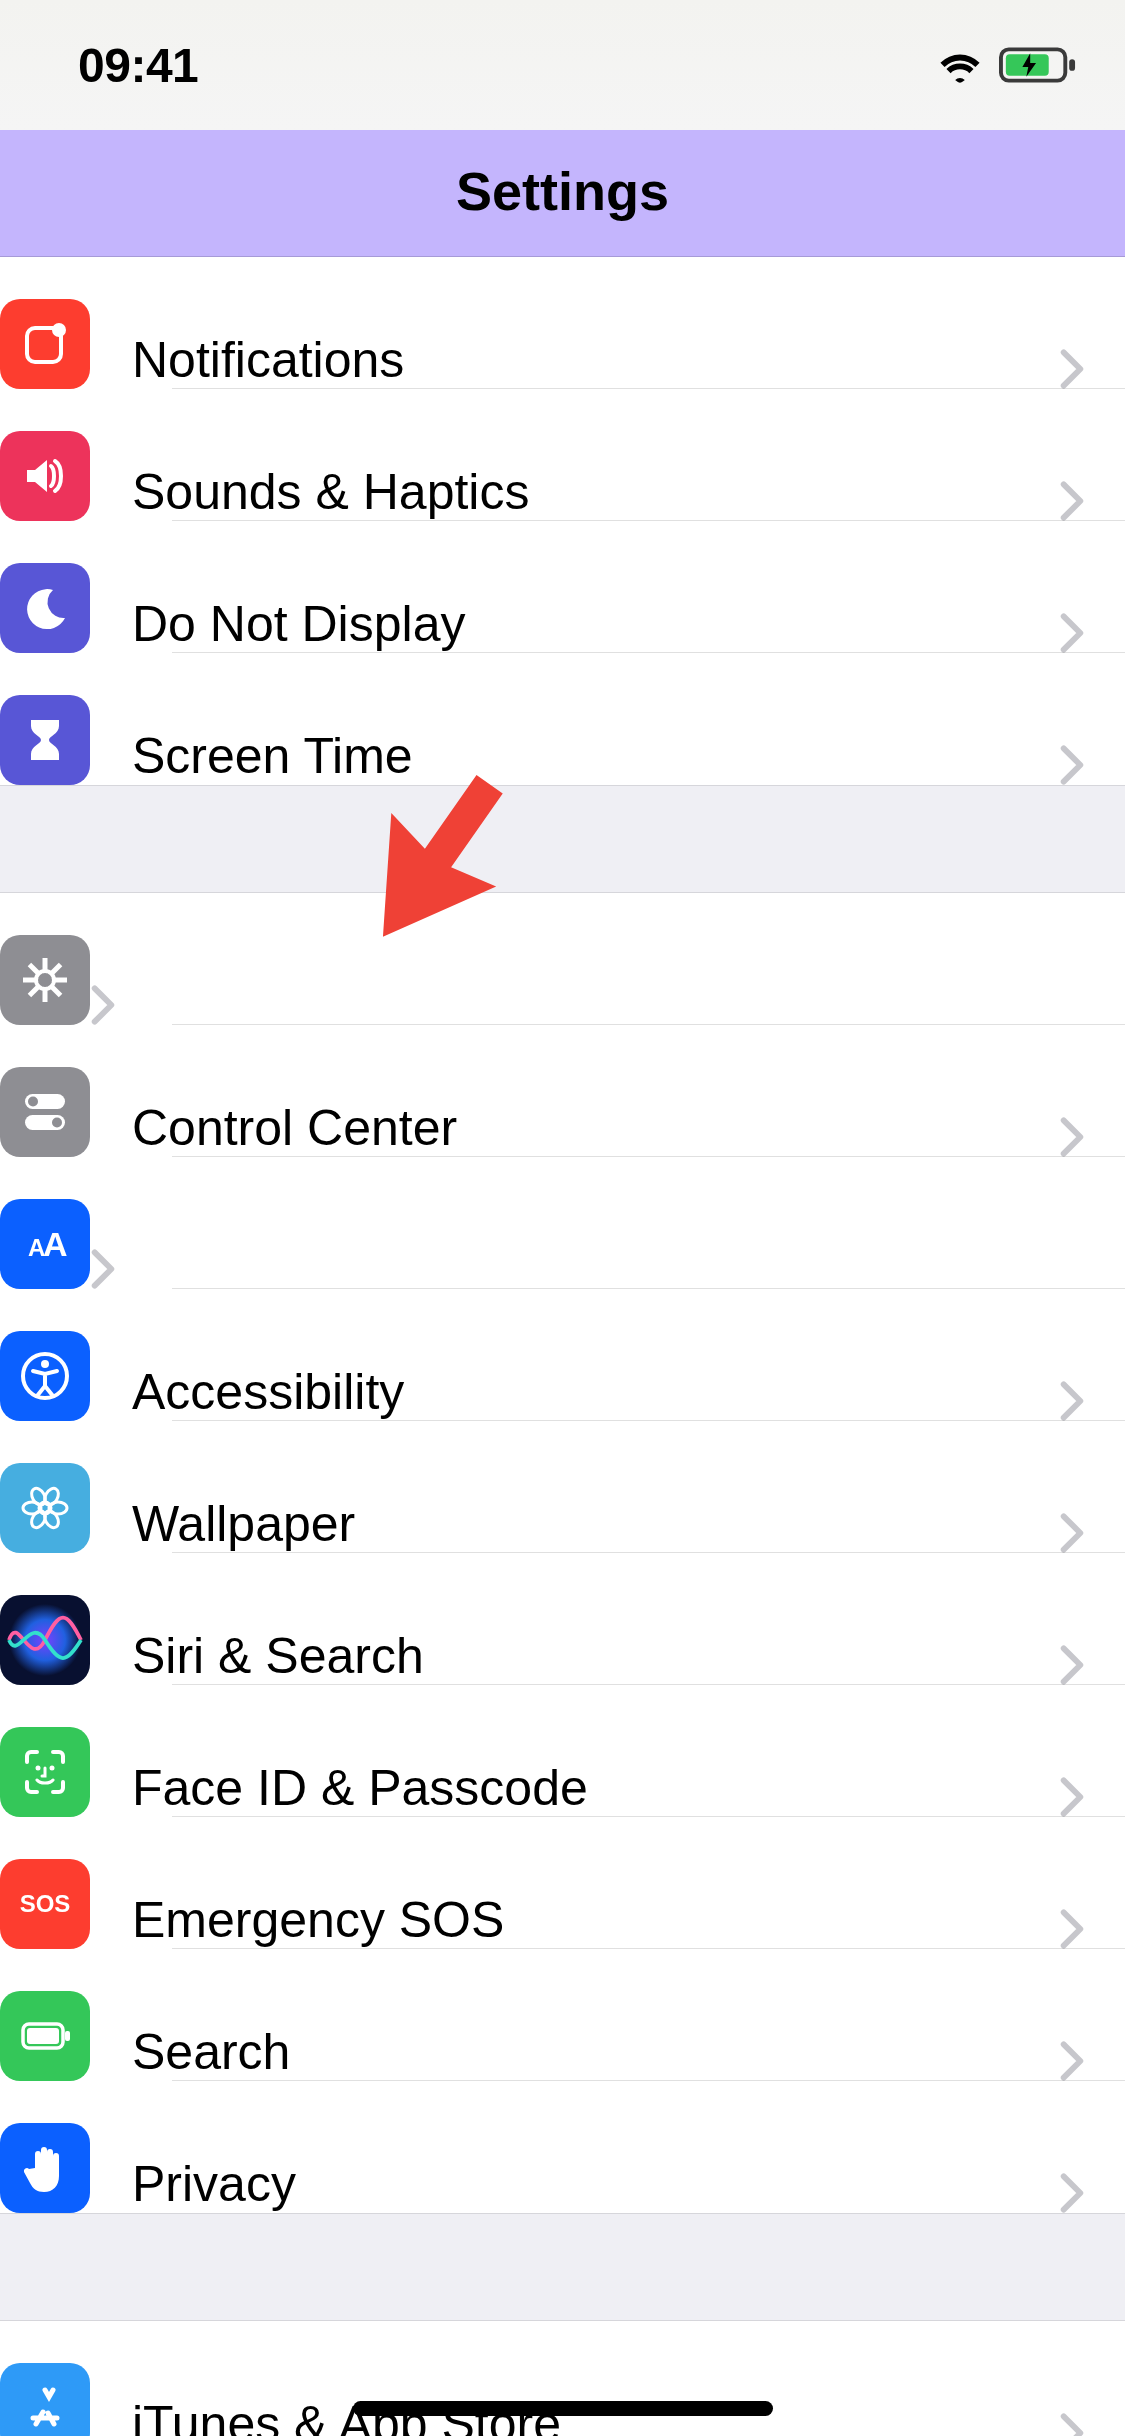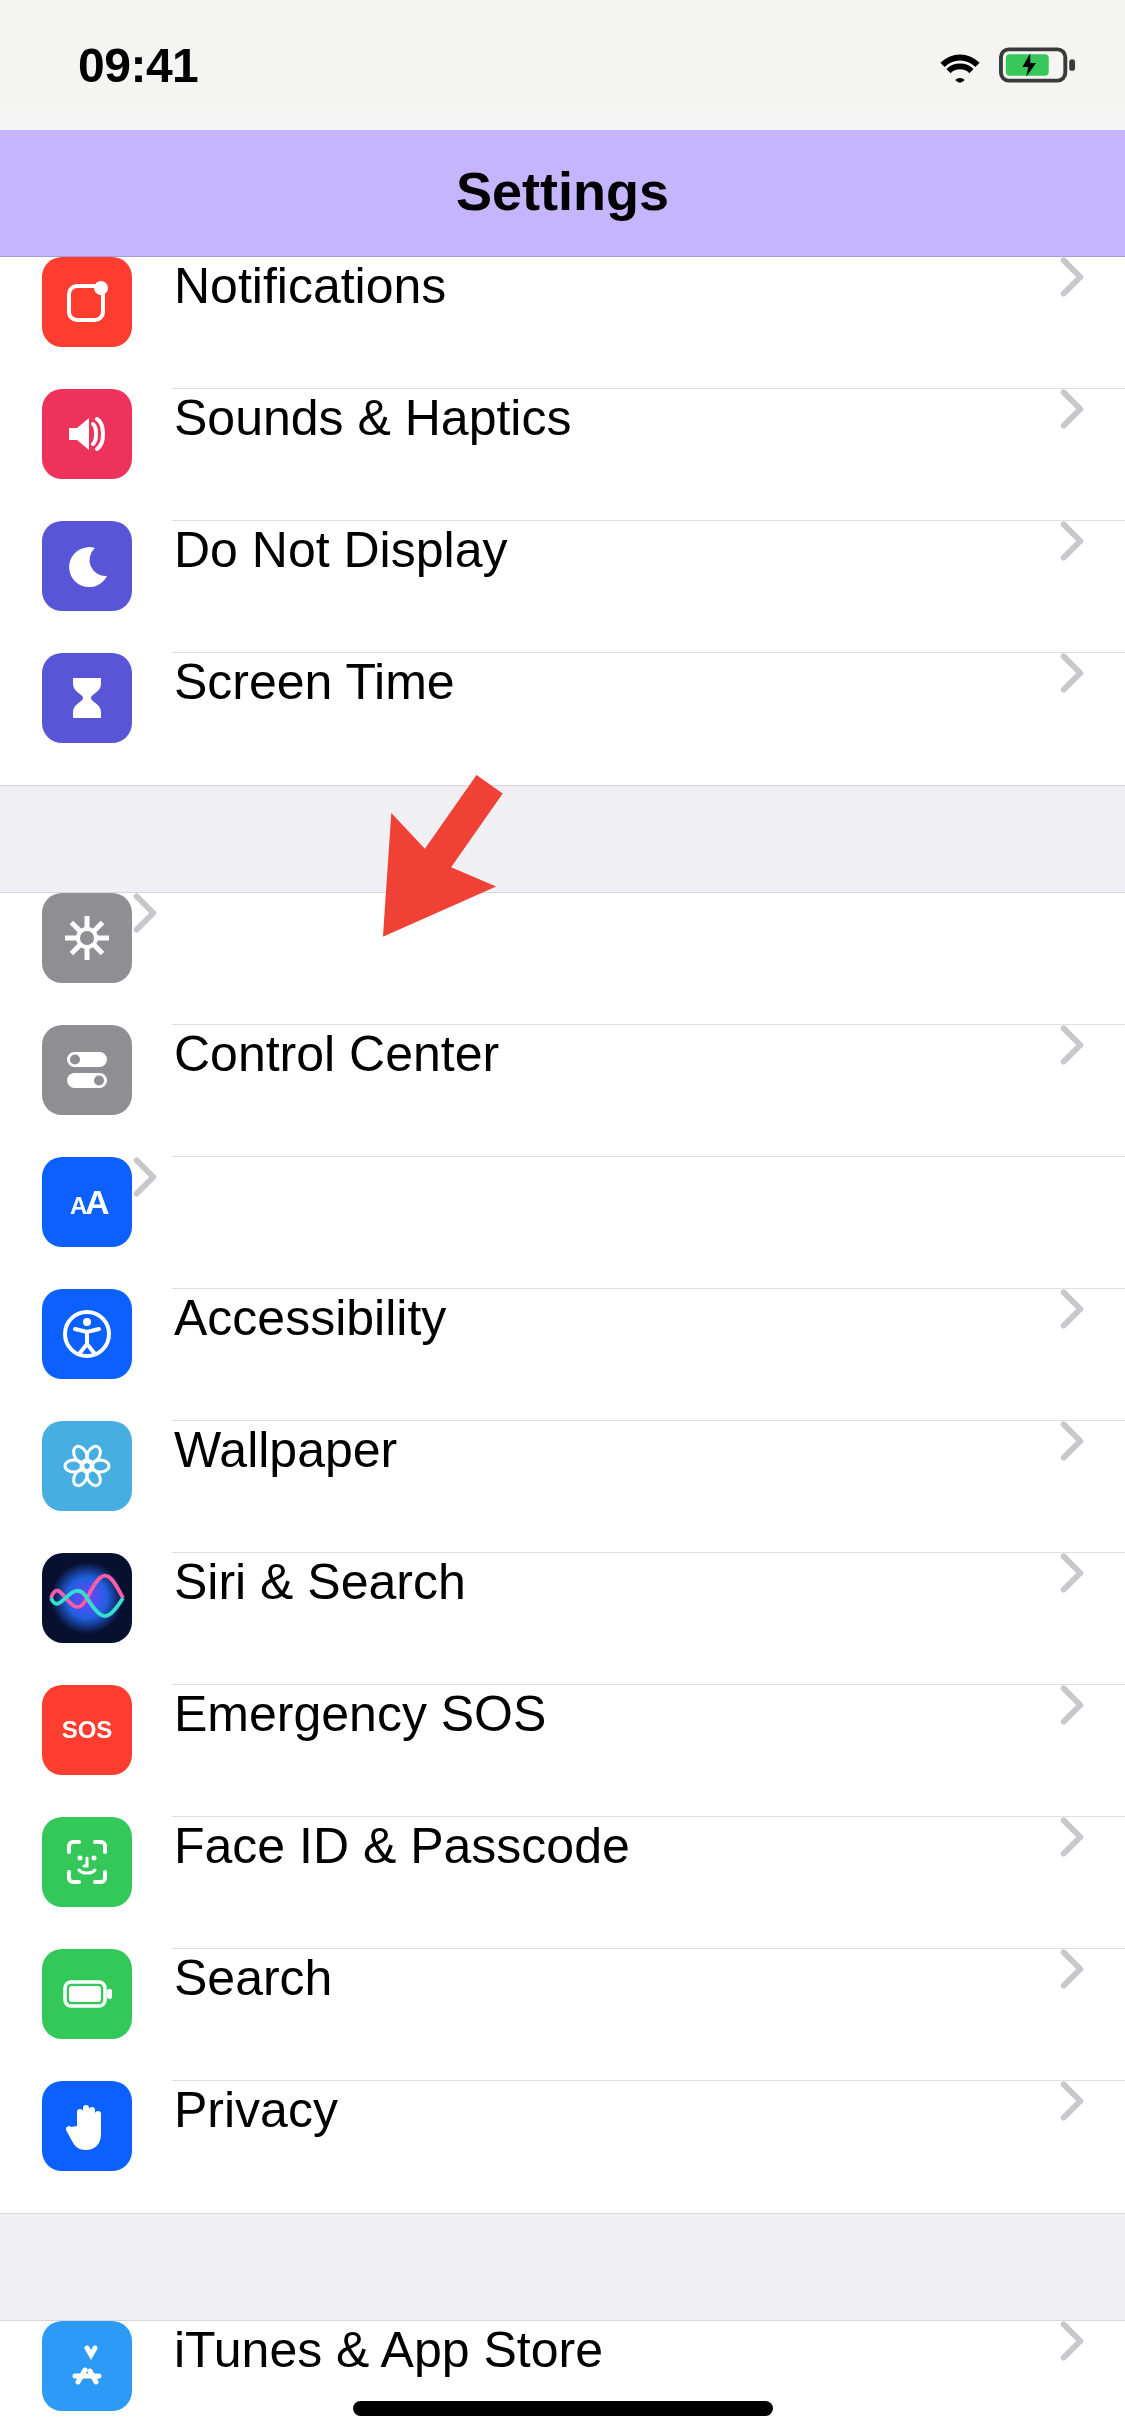--- a/index.html
+++ b/index.html
@@ -5,21 +5,21 @@
   * { box-sizing: border-box; margin: 0; padding: 0; }
   html, body { width: 1125px; height: 2436px; font-family: -apple-system, "Helvetica Neue", Arial, sans-serif; background: #f2f2f2; overflow: hidden; }
   .screen { width: 1125px; height: 2436px; position: relative; background: #efeff4; }
   .status-bar { height: 130px; display: flex; align-items: center; justify-content: space-between; padding: 0 48px 0 78px; background: linear-gradient(180deg,#f3f3f0,#f5f5f5); }
   .status-time { font-size: 48px; font-weight: 600; letter-spacing: -0.5px; }
   .status-right { display: flex; align-items: center; gap: 14px; }
   .header { background: #c4b5fd; border-bottom: 1px solid rgba(0,0,0,0.15); padding: 30px 0 34px; text-align: center; }
   .header-title { font-size: 54px; font-weight: 700; }
   .list { background: #ffffff; }
   .group-gap { height: 108px; background: #efeff4; border-top: 1px solid rgba(0,0,0,0.10); border-bottom: 1px solid rgba(0,0,0,0.10); }
-  .row { display: flex; align-items: flex-start; height: 132px; padding-left: 42px; position: relative; }
+  .row { display: flex; align-items: flex-end; height: 132px; position: relative; }
   .row .sep { position: absolute; left: 172px; right: 0; bottom: 0; height: 1px; background: rgba(0,0,0,0.12); }
   .row:last-child .sep { display:none; }
   .icon-wrap { width: 90px; height: 90px; border-radius: 20px; display: flex; align-items: center; justify-content: center; flex-shrink: 0; }
   .row-label { font-size: 50px; margin-left: 42px; color: #000; flex: 1; }
   .chevron { margin-right: 40px; color: #c7c7cc; }
   .home-indicator { position: absolute; bottom: 20px; left: 50%; transform: translateX(-50%); width: 420px; height: 15px; border-radius: 10px; background: #000; }
   .annotation-arrow { position: absolute; pointer-events: none; }
   svg { display: block; }
 </style>
 </head>
@@ -223,44 +223,44 @@
           </div>
       <div class="row-label">Siri &amp; Search</div>
       <div class="chevron">
             <svg width="26" height="40" viewBox="0 0 14 24">
               <path d="M2 2l10 10L2 22" stroke="#c7c7cc" stroke-width="3.5" fill="none" stroke-linecap="round" stroke-linejoin="round"></path>
             </svg>
           </div>
       <div class="sep"></div>
     </div>
         <div class="row">
-      <div class="icon-wrap" style="background:#fd3d2f;">
-            <svg width="60" height="60" viewBox="0 0 60 60">
-              <text x="30" y="38" font-size="24" font-weight="800" fill="#fff" text-anchor="middle" font-family="Arial">SOS</text>
-            </svg>
-          </div>
-      <div class="row-label">Emergency SOS</div>
-      <div class="chevron">
-            <svg width="26" height="40" viewBox="0 0 14 24">
-              <path d="M2 2l10 10L2 22" stroke="#c7c7cc" stroke-width="3.5" fill="none" stroke-linecap="round" stroke-linejoin="round"></path>
-            </svg>
-          </div>
-      <div class="sep"></div>
-    </div>
-        <div class="row">
       <div class="icon-wrap" style="background:#34c759;">
             <svg width="60" height="60" viewBox="0 0 60 60">
               <path d="M12 20v-6a4 4 0 0 1 4-4h6M48 20v-6a4 4 0 0 0-4-4h-6M12 40v6a4 4 0 0 0 4 4h6M48 40v6a4 4 0 0 1-4 4h-6" stroke="#fff" stroke-width="4" fill="none" stroke-linecap="round"></path>
               <circle cx="23" cy="26" r="2.5" fill="#fff"></circle>
               <circle cx="37" cy="26" r="2.5" fill="#fff"></circle>
               <path d="M30 26v8h-3" stroke="#fff" stroke-width="3" fill="none" stroke-linecap="round"></path>
               <path d="M22 38c3 4 13 4 16 0" stroke="#fff" stroke-width="3" fill="none" stroke-linecap="round"></path>
             </svg>
           </div>
       <div class="row-label">Face ID &amp; Passcode</div>
+      <div class="chevron">
+            <svg width="26" height="40" viewBox="0 0 14 24">
+              <path d="M2 2l10 10L2 22" stroke="#c7c7cc" stroke-width="3.5" fill="none" stroke-linecap="round" stroke-linejoin="round"></path>
+            </svg>
+          </div>
+      <div class="sep"></div>
+    </div>
+        <div class="row">
+      <div class="icon-wrap" style="background:#fd3d2f;">
+            <svg width="60" height="60" viewBox="0 0 60 60">
+              <text x="30" y="38" font-size="24" font-weight="800" fill="#fff" text-anchor="middle" font-family="Arial">SOS</text>
+            </svg>
+          </div>
+      <div class="row-label">Emergency SOS</div>
       <div class="chevron">
             <svg width="26" height="40" viewBox="0 0 14 24">
               <path d="M2 2l10 10L2 22" stroke="#c7c7cc" stroke-width="3.5" fill="none" stroke-linecap="round" stroke-linejoin="round"></path>
             </svg>
           </div>
       <div class="sep"></div>
     </div>
         <div class="row">
       <div class="icon-wrap" style="background:#34c759;">
             <svg width="60" height="60" viewBox="0 0 60 60">

